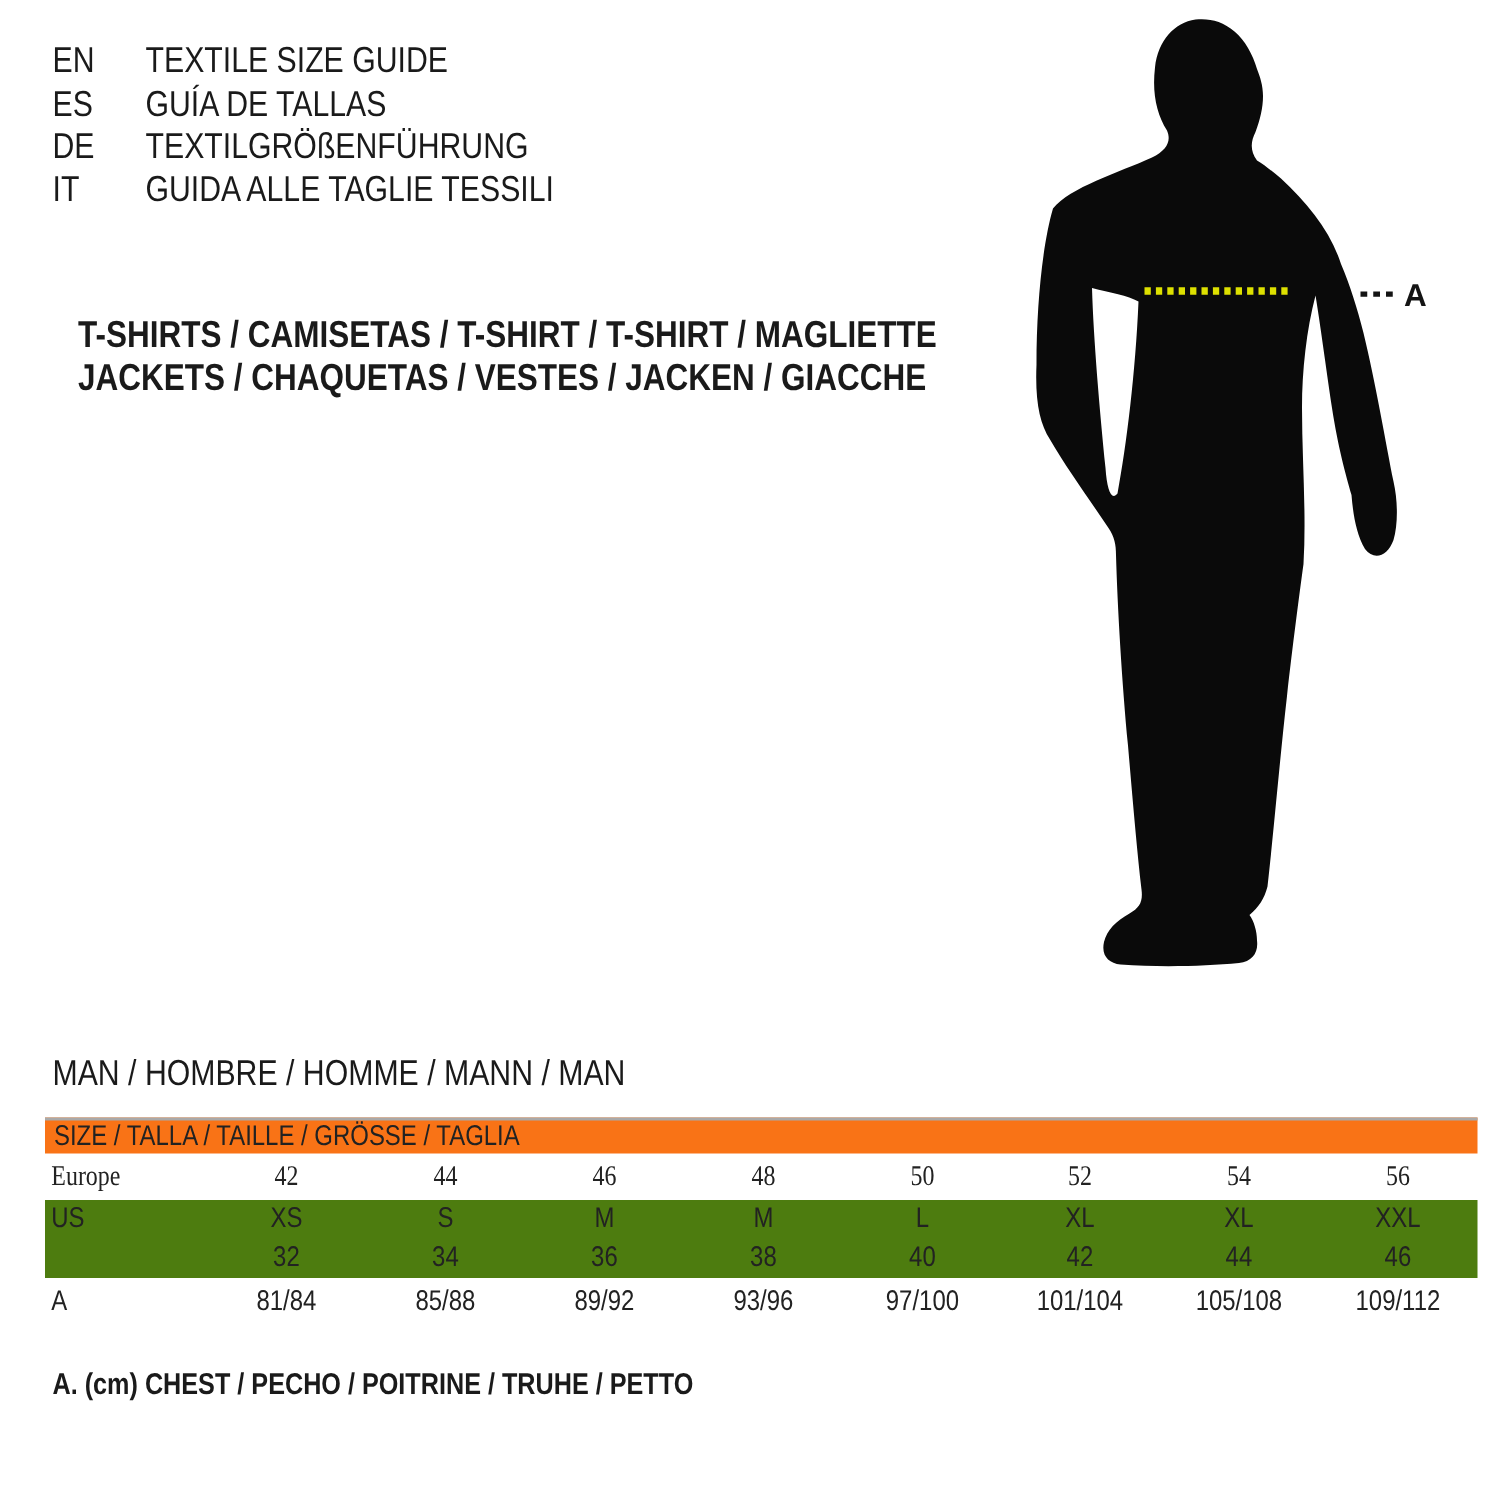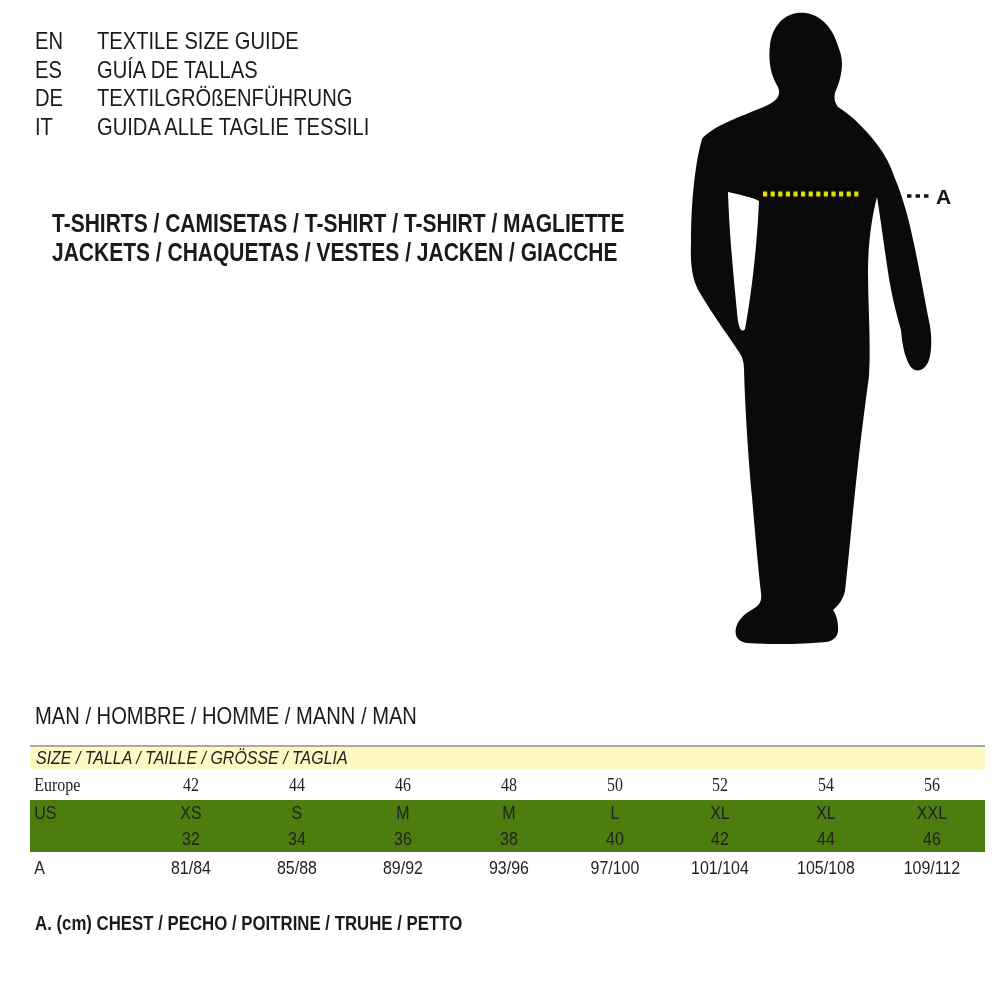--- a/index.html
+++ b/index.html
@@ -20,21 +20,21 @@
   .cat-line{height:29px;display:flex;align-items:center;font-size:25px;font-weight:bold;}
 
   
   .figure-svg{position:absolute;left:650px;top:0;}
 
   
   .section-title{position:absolute;left:35px;top:702px;font-size:24px;font-weight:normal;}
   .size-table{position:absolute;left:30px;top:745px;width:955px;font-size:19px;color:#222;}
   .tbl-header{
     box-sizing:border-box;height:24px;line-height:21px;
-    background:#fef9c3;border-top:2px solid #a9a9a9;padding-left:6px;font-style:italic;
+    background:#f97316;border-top:2px solid #a9a9a9;padding-left:6px;
   }
   .row{display:grid;grid-template-columns:108px repeat(8,1fr);align-items:center;}
   .row-europe{height:31px;font-family:Liberation Serif, serif;}
   .shaded{background:#4d7c0f;}
   .row-us,.row-num{height:26px;}
   .row-a{height:32px;}
   .cell{text-align:center;transform:scaleX(.84);}
   .lbl{text-align:left;transform-origin:0 50%;padding-left:5px;}
   .footnote{position:absolute;left:35px;top:912px;font-size:20px;font-weight:bold;text-align:center;}
 </style>

